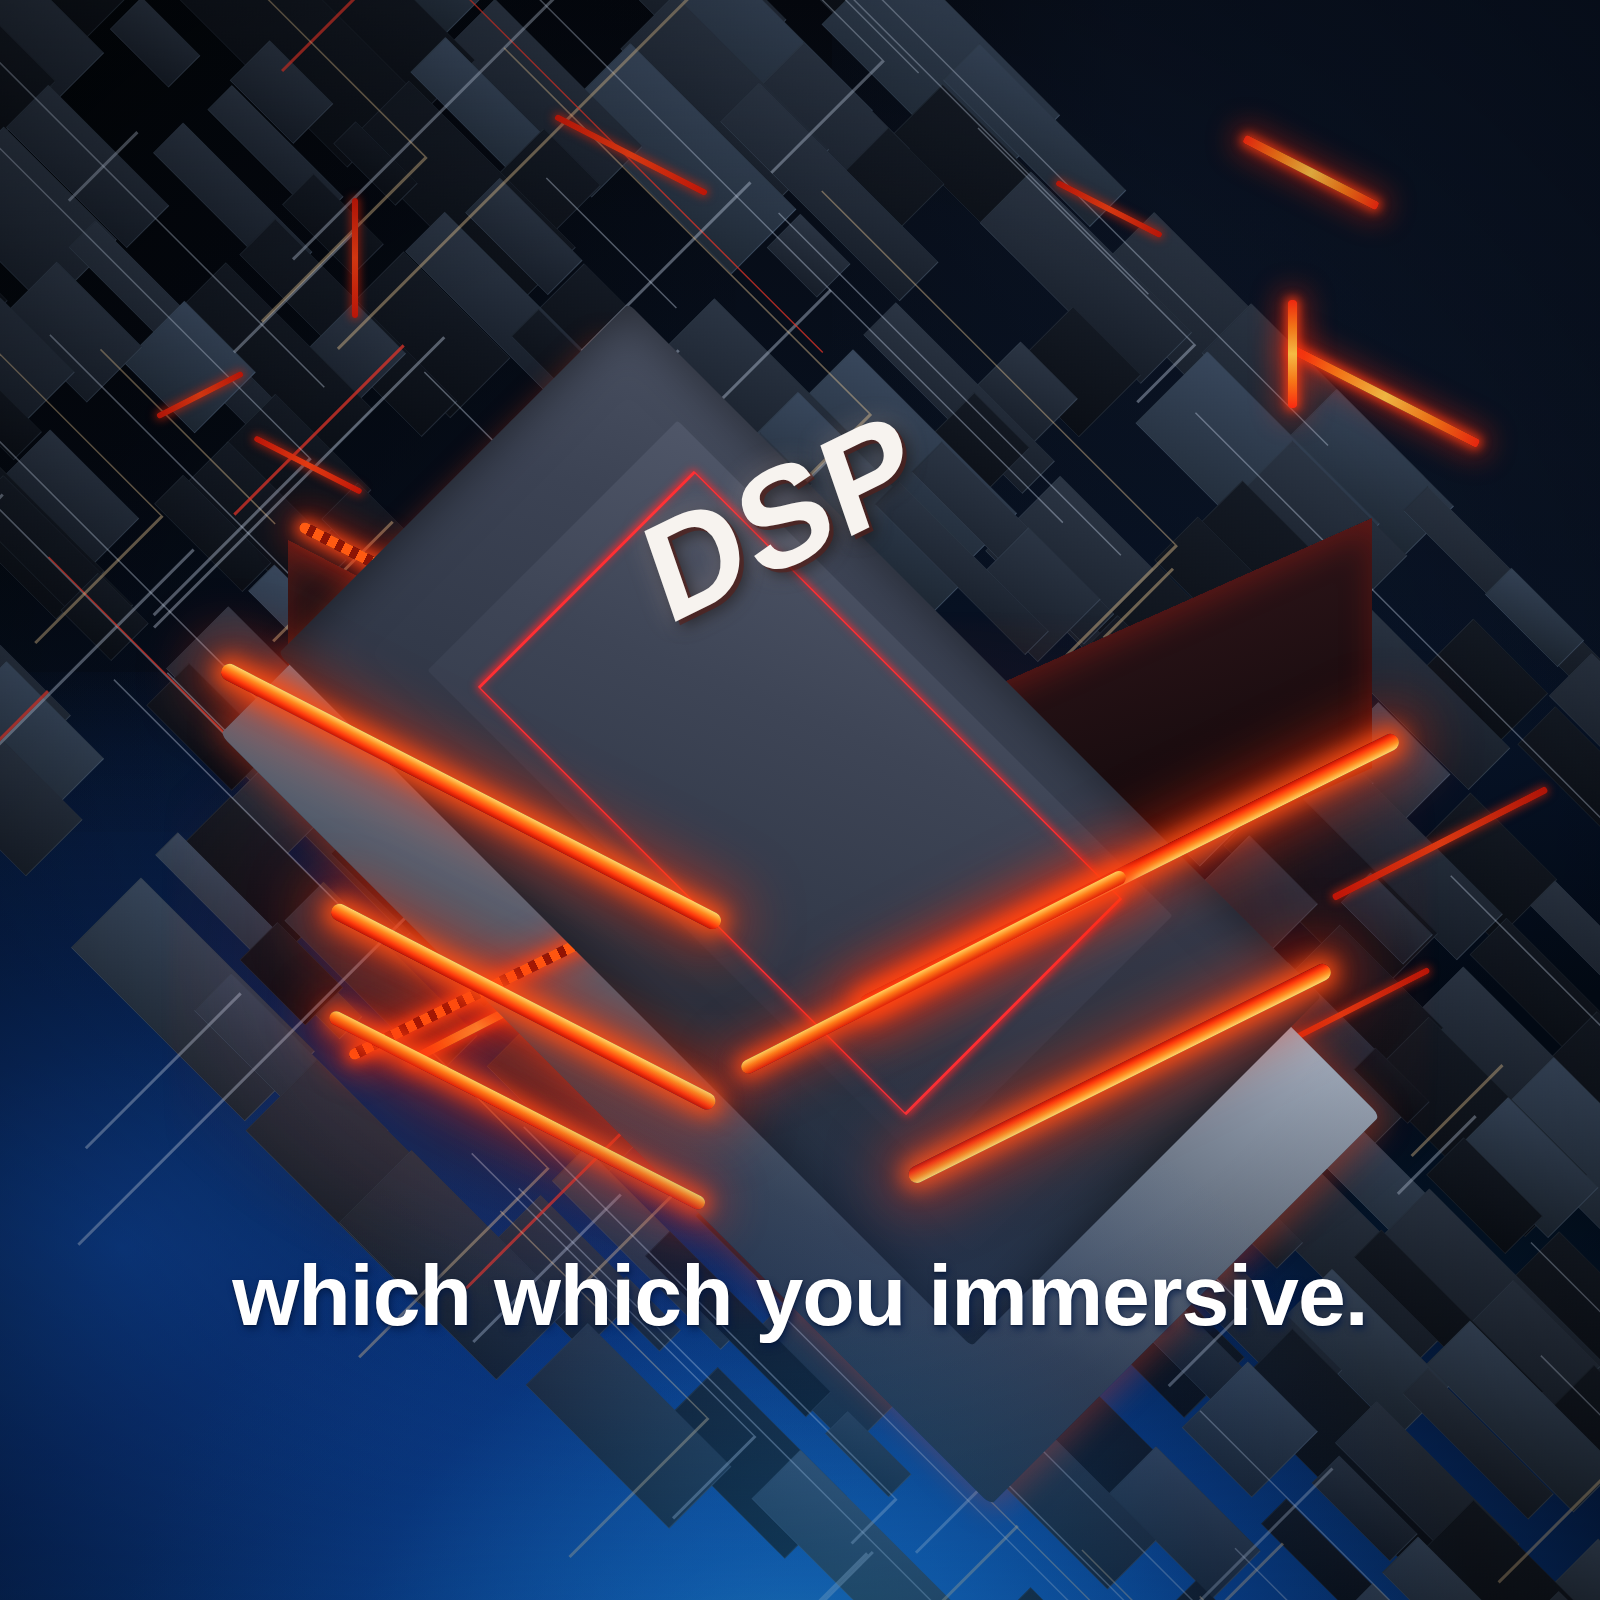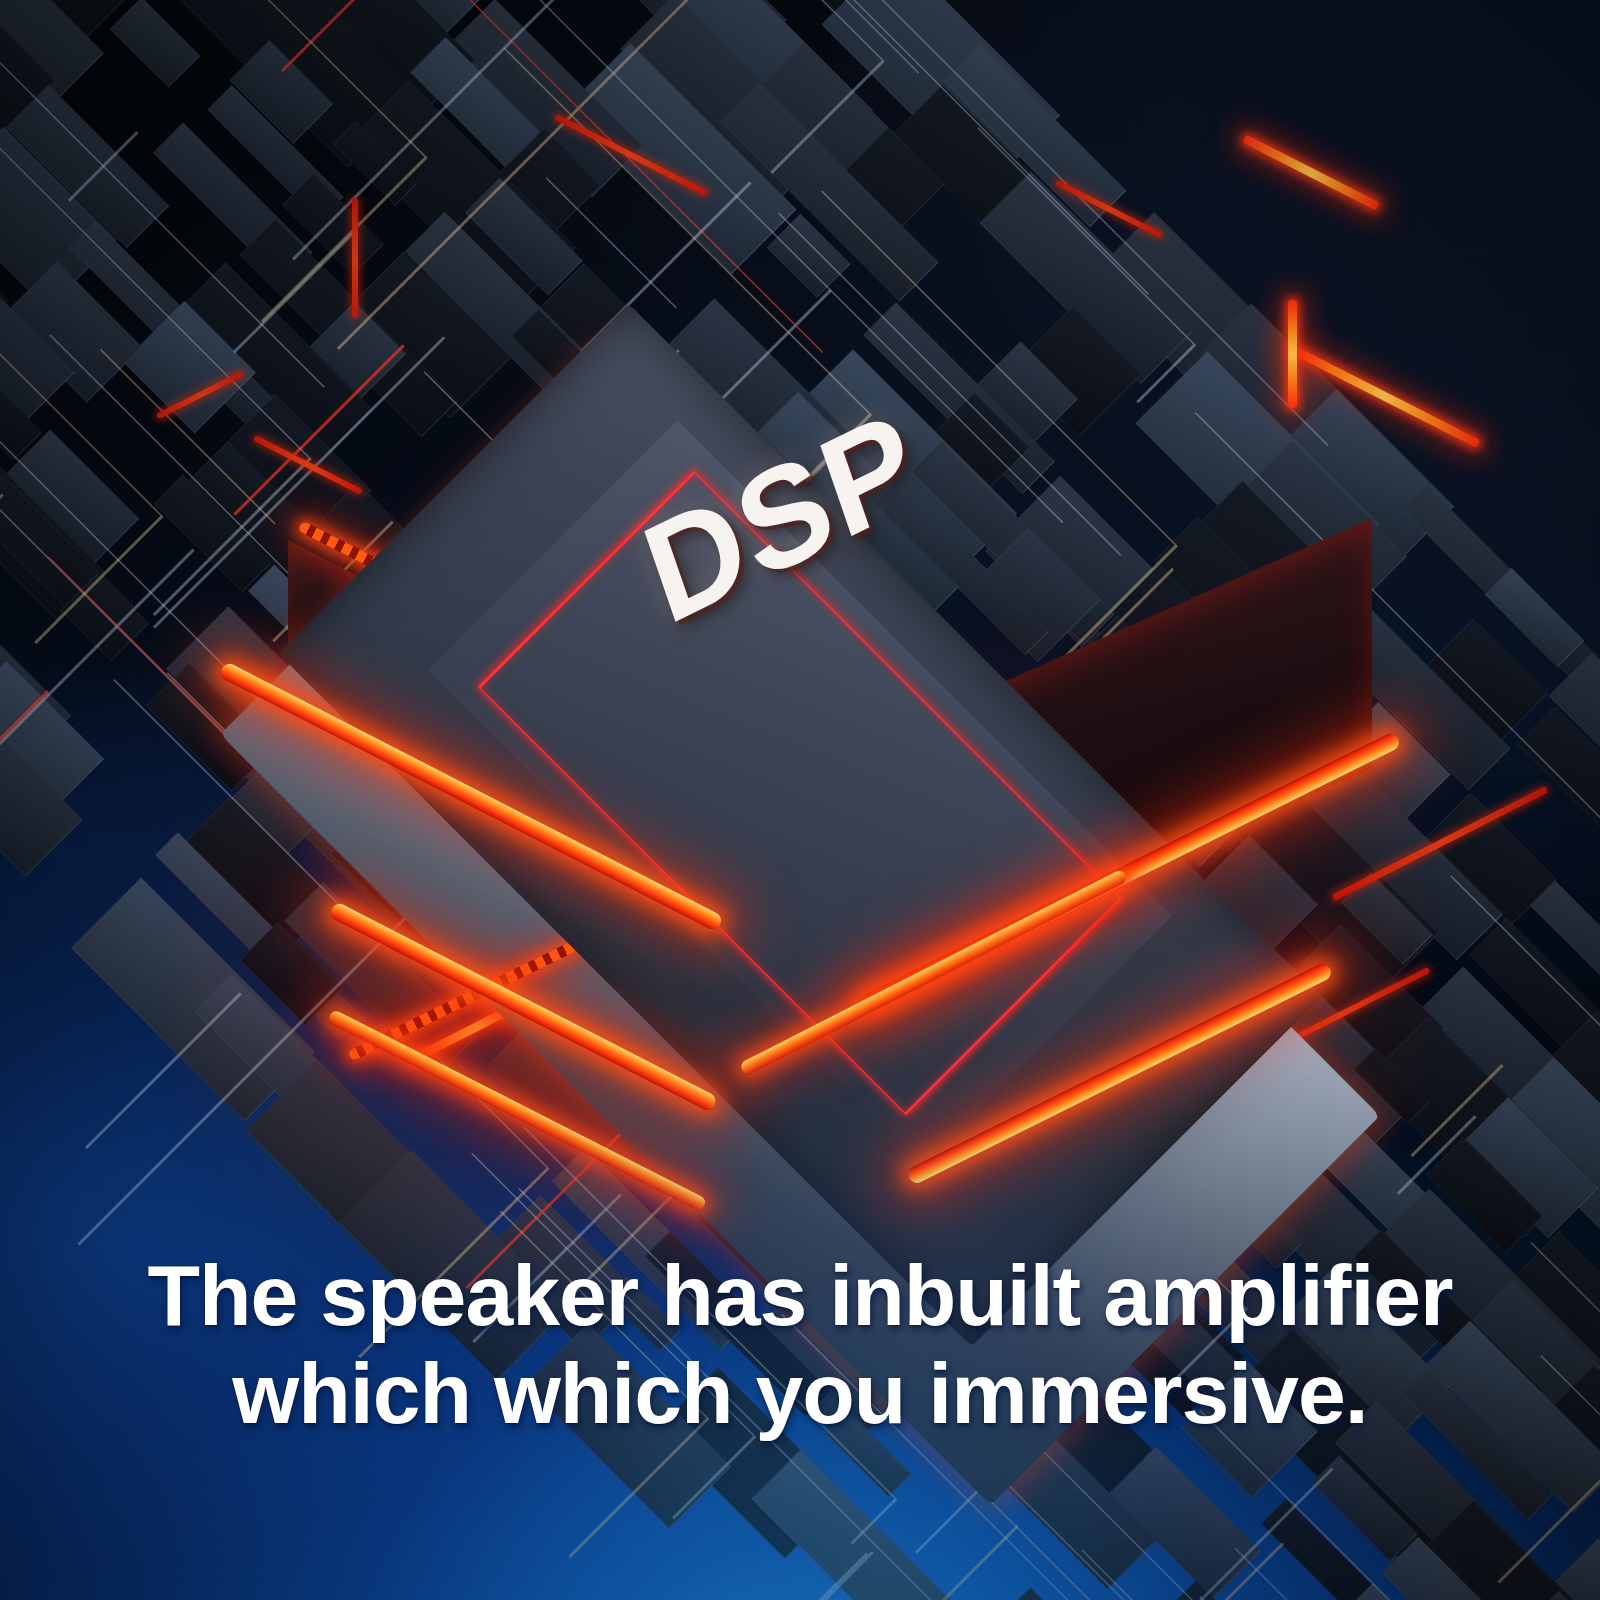--- a/index.html
+++ b/index.html
@@ -535,17 +535,16 @@
     <div class="chev chev-b"></div>
 
     <div class="dsp">DSP</div>
   </div>
 
   <div class="bg-glow-bottom"></div>
   <div class="vignette"></div>
 
 
   <div class="caption">
-    <span>The speaker has inbuilt amplifier</span>
     <span class="l2">which which you immersive.</span>
   </div>
 
 </div>
 
 </body></html>

